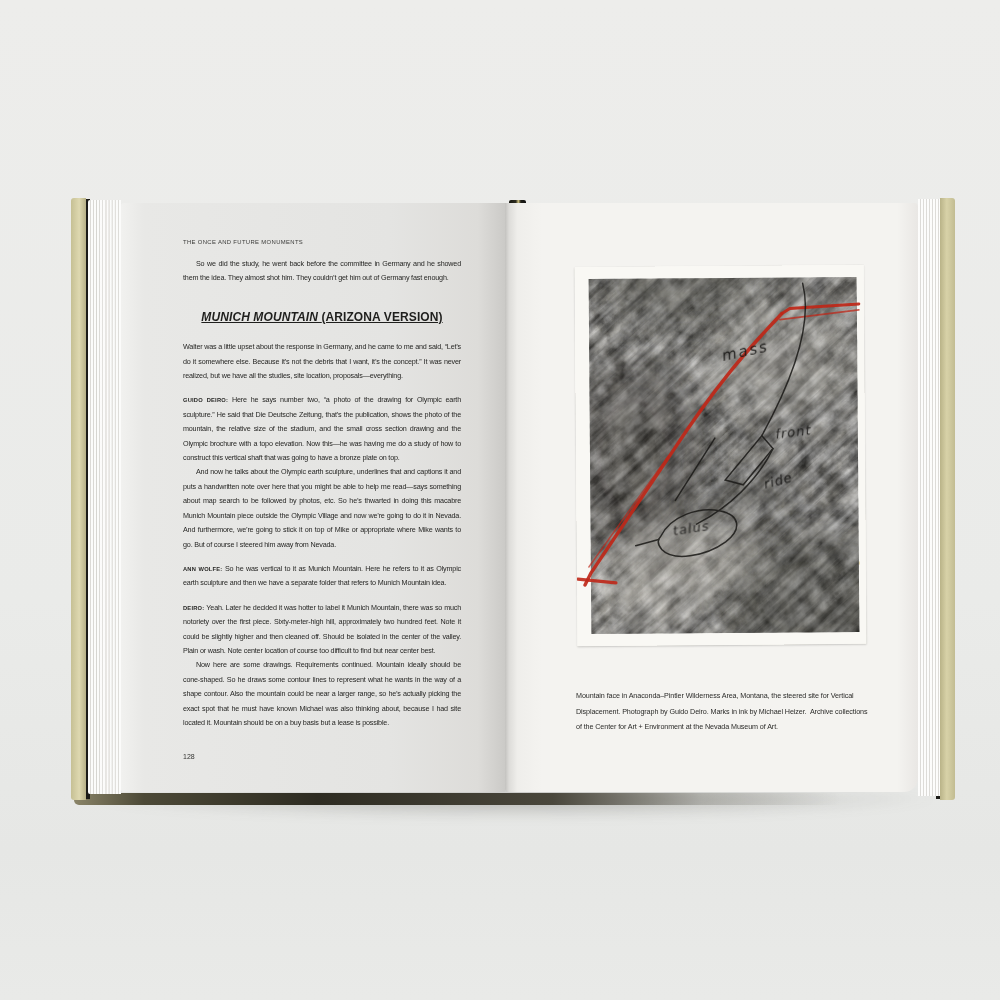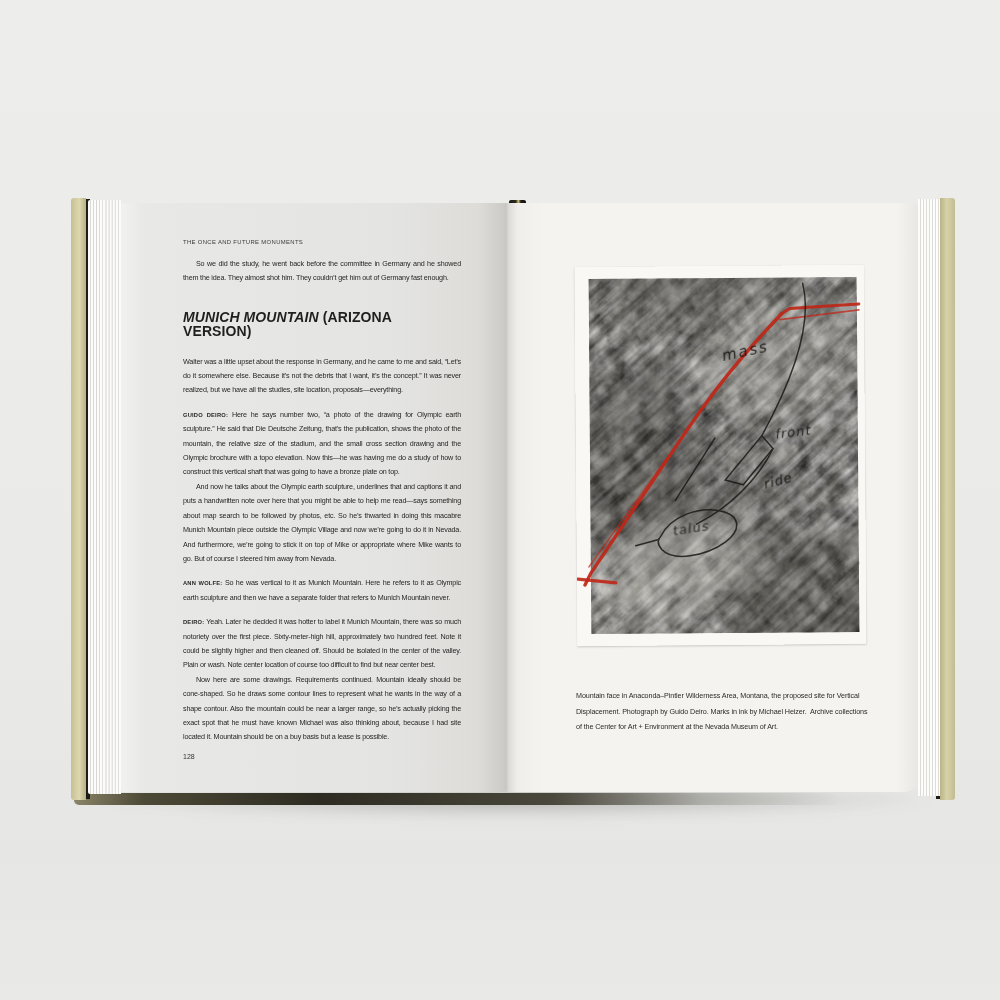--- a/index.html
+++ b/index.html
@@ -41,21 +41,21 @@
     background:linear-gradient(90deg,#c3c2bf 0%,#dddcd9 1%,#efeeeb 3%,#f4f3f0 9%,#f4f3f0 95%,#e9e7e4 100%);
   }
   .headband{position:absolute;left:438px;top:4px;width:17px;height:6px;border-radius:2px;
     background:linear-gradient(90deg,#16160f,#2c2b20 40%,#c9bd7e 55%,#1d1c15 70%,#111);}
   
   .running-head{position:absolute;left:62px;top:36px;font-size:5.9px;letter-spacing:0.35px;color:#3b3b39;}
   .text-col{position:absolute;left:62px;top:54px;width:278px;}
   .para{font-size:7.2px;line-height:14.4px;letter-spacing:-0.18px;color:#262624;text-align:justify;margin:0;}
   .para.indent{text-indent:13px;}
   .para.block{margin-top:10px;}
-  .para.heading{margin-top:24px;margin-bottom:16px;font-size:14px;font-weight:700;text-align:left;letter-spacing:0.1px;color:#1f1f1d;}
+  .para.heading{margin-top:24px;margin-bottom:16px;font-size:12px;font-weight:700;text-align:center;letter-spacing:0.1px;color:#1f1f1d;text-decoration:underline;}
   .seg-i{}
   .seg-b{font-weight:700;}
   .seg-bi{font-weight:700;font-style:italic;}
   .seg-sc{font-weight:700;font-size:0.8em;letter-spacing:0.2px;}
   .page-number{position:absolute;left:62px;top:550px;font-size:7px;color:#333331;}
   
   .photo-print{
     position:absolute;left:71px;top:63px;width:289px;height:379px;margin:0;
     background:linear-gradient(150deg,#fbfaf6 0%,#f8f7f2 55%,#f1efe8 100%);
     box-shadow:0 1px 2px rgba(0,0,0,0.16), 0 0 1px rgba(0,0,0,0.12);
@@ -80,21 +80,21 @@
     <div class="page-stack right"></div>
 
     <div class="page left">
       <div class="running-head">THE ONCE AND FUTURE MONUMENTS</div>
       <div class="text-col">
           <p class="para indent"><span>So we did the study, he went back before the committee in Germany and he showed them the idea. They almost shot him. They couldn’t get him out of Germany fast enough.</span></p>
           <p class="para heading"><span class="seg-bi">MUNICH MOUNTAIN </span><span class="seg-b">(ARIZONA VERSION)</span></p>
           <p class="para block"><span>Walter was a little upset about the response in Germany, and he came to me and said, “Let’s do it somewhere else. Because it’s not the debris that I want, it’s the concept.” It was never realized, but we have all the studies, site location, proposals—everything.</span></p>
           <p class="para block"><span class="seg-sc">GUIDO DEIRO: </span><span>Here he says number two, “a photo of the drawing for Olympic earth sculpture.” He said that </span><span class="seg-i">Die Deutsche Zeitung,</span><span> that’s the publication, shows the photo of the mountain, the relative size of the stadium, and the small cross section drawing and the Olympic brochure with a topo elevation. Now this—he was having me do a study of how to construct this vertical shaft that was going to have a bronze plate on top.</span></p>
           <p class="para indent"><span>And now he talks about the Olympic earth sculpture, underlines that and captions it and puts a handwritten note over here that you might be able to help me read—says something about map search to be followed by photos, etc. So he’s thwarted in doing this macabre </span><span class="seg-i">Munich Mountain</span><span> piece outside the Olympic Village and now we’re going to do it in Nevada. And furthermore, we’re going to stick it on top of Mike or appropriate where Mike wants to go. But of course I steered him away from Nevada.</span></p>
-          <p class="para block"><span class="seg-sc">ANN WOLFE: </span><span>So he was vertical to it as </span><span class="seg-i">Munich Mountain</span><span>. Here he refers to it as Olympic earth sculpture and then we have a separate folder that refers to </span><span class="seg-i">Munich Mountain</span><span> never.</span></p>
+          <p class="para block"><span class="seg-sc">ANN WOLFE: </span><span>So he was vertical to it as </span><span class="seg-i">Munich Mountain</span><span>. Here he refers to it as Olympic earth sculpture and then we have a separate folder that refers to </span><span class="seg-i">Munich Mountain</span><span> idea.</span></p>
           <p class="para block"><span class="seg-sc">DEIRO: </span><span>Yeah. Later he decided it was hotter to label it </span><span class="seg-i">Munich Mountain</span><span>, there was so much notoriety over the first piece. Sixty-meter-high hill, approximately two hundred feet. Note it could be slightly higher and then cleaned off. Should be isolated in the center of the valley. Plain or wash. Note center location of course too difficult to find but near center best.</span></p>
           <p class="para indent"><span>Now here are some drawings. Requirements continued. Mountain ideally should be cone-shaped. So he draws some contour lines to represent what he wants in the way of a shape contour. Also the mountain could be near a larger range, so he’s actually picking the exact spot that he must have known Michael was also thinking about, because I had site located it. Mountain should be on a buy basis but a lease is possible.</span></p>
         </div>
       <div class="page-number">128</div>
     </div>
 
     <div class="headband"></div>
 
     <div class="page right">
       <figure class="photo-print">
@@ -162,16 +162,16 @@
           </g>
           <g font-family="DejaVu Sans, sans-serif" font-style="italic" fill="#171615" opacity="0.92">
             <text x="148" y="95" font-size="15" letter-spacing="2" transform="rotate(-12 148 95)">mass</text>
             <text x="200" y="173" font-size="13" letter-spacing="1" transform="rotate(-6 200 173)">front</text>
             <text x="189" y="223" font-size="13" letter-spacing="1" transform="rotate(-14 189 223)">ride</text>
             <text x="97" y="269" font-size="13" letter-spacing="1" transform="rotate(-8 97 269)">talus</text>
           </g>
         </svg>
       </figure>
 
-      <p class="caption"><span>Mountain face in Anaconda–Pintler Wilderness Area, Montana, the proposed site for </span><span class="seg-i">Vertical Displacement</span><span>. Photograph by Guido Deiro. Marks in ink by Michael Heizer.&nbsp; Archive collections of the Center for Art + Environment at the Nevada Museum of Art.</span></p>
+      <p class="caption"><span>Mountain face in Anaconda–Pintler Wilderness Area, Montana, the steered site for </span><span class="seg-i">Vertical Displacement</span><span>. Photograph by Guido Deiro. Marks in ink by Michael Heizer.&nbsp; Archive collections of the Center for Art + Environment at the Nevada Museum of Art.</span></p>
     </div>
   </div>
 </div>
 
 </body></html>

